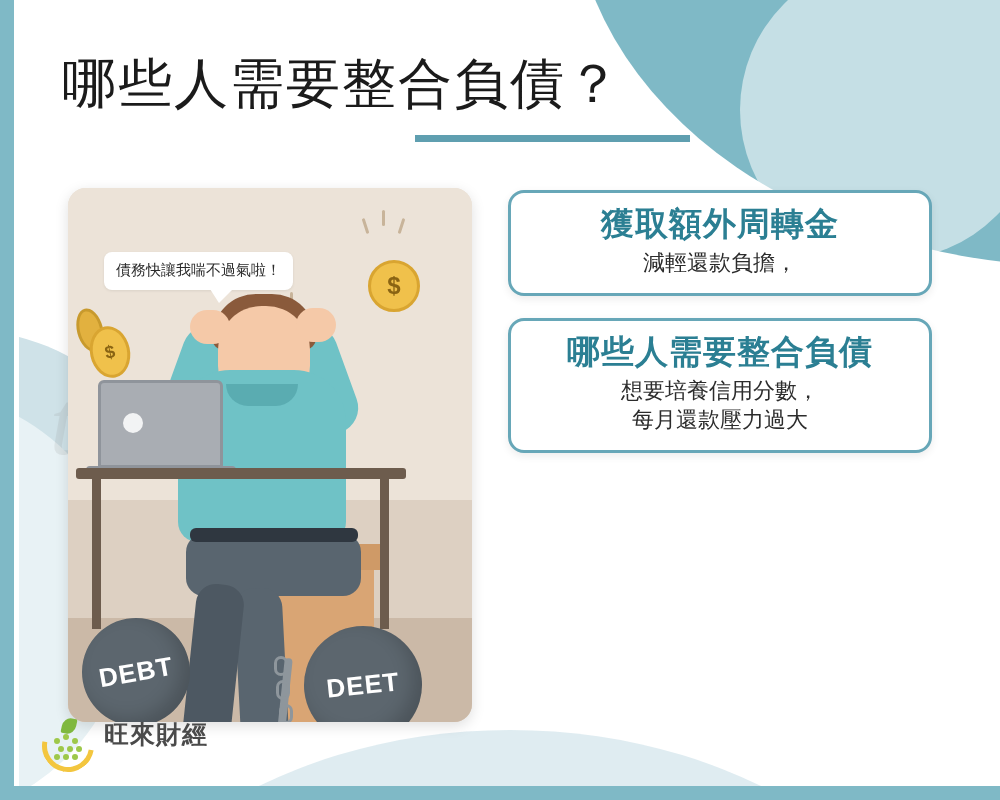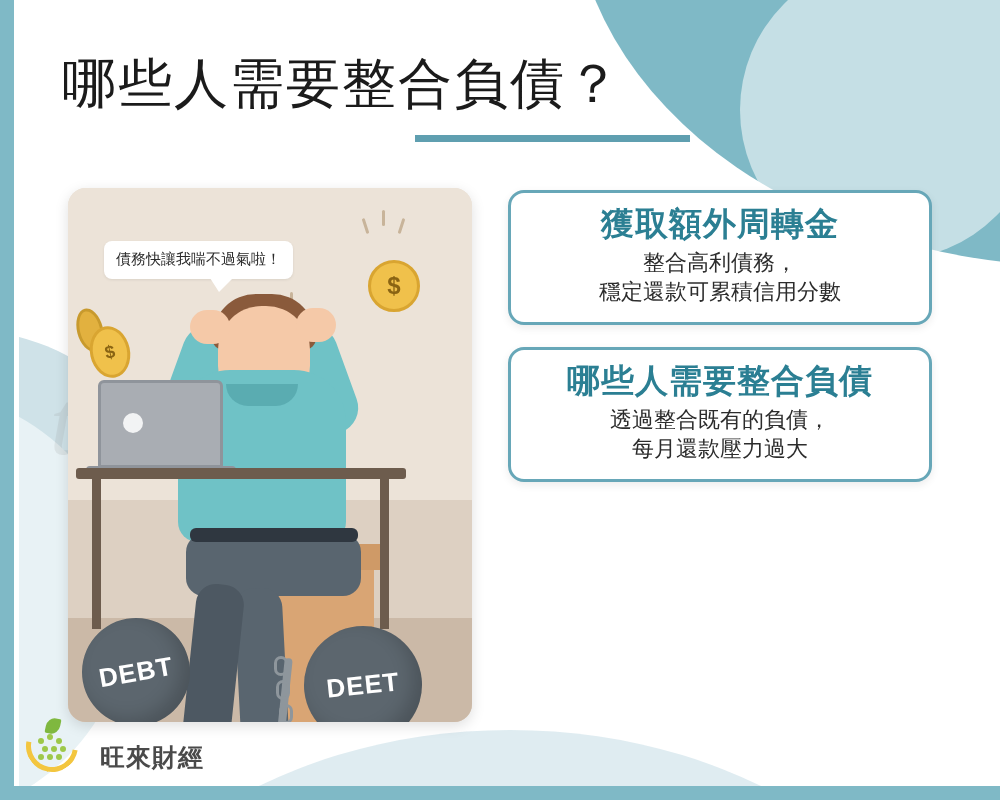--- a/index.html
+++ b/index.html
@@ -103,21 +103,21 @@
     box-shadow: 0 4px 14px rgba(0,0,0,0.13);
     overflow: hidden;
     z-index: 7;
   }
   .illo-bg-top { position:absolute; left:0; right:0; top:0; height:312px; background:#ece3d8; }
   .illo-bg-bot { position:absolute; left:0; right:0; top:312px; bottom:0; background:#ddd0c2; }
   .illo-floor  { position:absolute; left:0; right:0; top:430px; bottom:0; background:#cbb9a7; }
 
   
   .bubble {
-    position: absolute; left: 36px; top: 53px;
+    position: absolute; left: 36px; top: 64px;
     background: #ffffff;
     border-radius: 8px;
     padding: 9px 12px 10px;
     font-size: 15px;
     color: #2b2b2b;
     white-space: nowrap;
     box-shadow: 0 1px 3px rgba(0,0,0,.08);
   }
   .bubble:after {
     content: "";
@@ -235,22 +235,22 @@
   .card-body {
     margin-top: 4px;
     font-size: 22px;
     color: #2c2c2c;
     line-height: 1.32;
   }
   .card-body div { white-space: nowrap; }
 
   
   .logo {
-    position: absolute; left: 26px; bottom: 26px;
-    display: flex; align-items: flex-end; gap: 18px;
+    position: absolute; left: 42px; bottom: 26px;
+    display: flex; align-items: flex-start; gap: 6px;
     z-index: 9;
   }
   .logo-mark {
     position: relative; width: 56px; height: 56px;
   }
   .logo-moon {
     position:absolute; left:0; top:2px; width:52px; height:52px;
     border-radius:50%;
     border: 5px solid #f3c63f;
     border-right-color: transparent;
@@ -341,29 +341,28 @@
     <div class="ball ball-a">DEBT</div>
     <div class="ball ball-b">DEET</div>
   </div>
 
   <div class="cards">
 
 
     <div class="card">
       <div class="card-title">獲取額外周轉金</div>
       <div class="card-body">
-        <div>整合高利債務，</div>
-        <div>穩定還款可累積信用分數</div>
+        <div>減輕還款負擔，</div>
       </div>
     </div>
 
     <div class="card">
       <div class="card-title">哪些人需要整合負債</div>
       <div class="card-body">
-        <div>透過整合既有的負債，</div>
+        <div>想要培養信用分數，</div>
         <div>每月還款壓力過大</div>
       </div>
     </div>
 
   </div>
 
   <div class="logo">
     <div class="logo-mark">
       <div class="logo-moon"></div>
       <div class="logo-leaf"></div>

